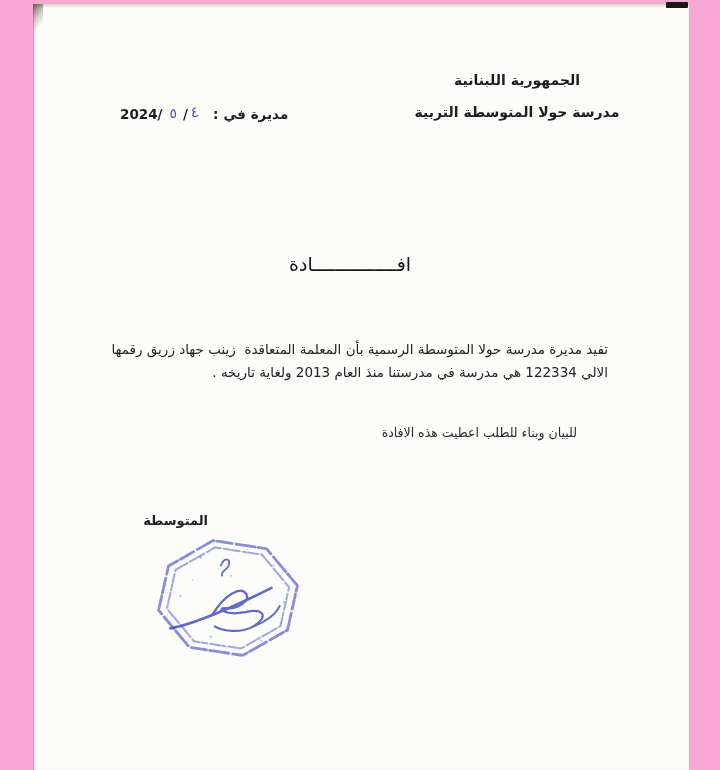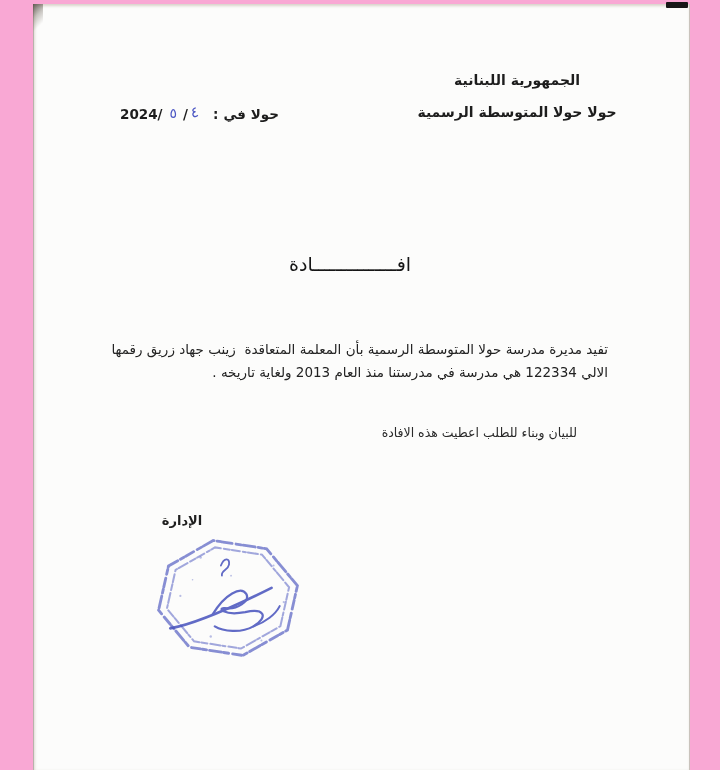--- a/index.html
+++ b/index.html
@@ -146,39 +146,39 @@
 <body>
 
 <div class="scan-bg">
 
   <div class="paper"></div>
   <div class="corner-shadow"></div>
   <div class="scan-dash"></div>
 
   <div class="header-block">
     <div class="header-line">الجمهورية اللبنانية</div>
-    <div class="header-line">حولا حولا المتوسطة الرسمية</div>
+    <div class="header-line">مدرسة حولا المتوسطة التربية</div>
   </div>
 
   <div class="date-row">
     <span class="date-piece">2024/</span>
     <span class="date-piece hand-blue hand-month">٥</span>
     <span class="date-piece">/</span>
     <span class="date-piece hand-blue hand-day">٤</span>
     <span class="date-piece date-colon">:</span>
-    <span class="date-piece">حولا في</span>
+    <span class="date-piece">مديرة في</span>
   </div>
 
   <div class="title">افـــــــــــــــادة</div>
 
   <div class="body-par">تفيد مديرة مدرسة حولا المتوسطة الرسمية بأن المعلمة المتعاقدة  زينب جهاد زريق رقمها الالي 122334 هي مدرسة في مدرستنا منذ العام 2013 ولغاية تاريخه .</div>
 
   <div class="closing-line">للبيان وبناء للطلب اعطيت هذه الافادة</div>
 
-  <div class="admin-label">الإدارة</div>
+  <div class="admin-label">المتوسطة</div>
 
   <div class="stamp-wrap">
     <svg width="152" height="130" viewBox="0 0 150 128">
 
       <polygon points="143.5,49.9 113.1,13.4 60.4,5.3 16.3,30.4 6.5,74.1 36.9,110.6 89.6,118.7 133.7,93.6" fill="none" stroke="#5560c2" stroke-width="2.8" opacity="0.7" stroke-dasharray="9 2 4 3 12 2 5 4" stroke-linecap="round"></polygon>
 
       <polygon points="135.3,51.4 108.5,19.2 62.2,12.1 23.3,34.2 14.7,72.6 41.5,104.8 87.8,111.9 126.7,89.8" fill="none" stroke="#5560c2" stroke-width="2" opacity="0.55" stroke-dasharray="6 3 10 2 3 3 8 2" stroke-linecap="round"></polygon>
 
       <g stroke="#4752bd" fill="none" stroke-linecap="round" opacity="0.85">
         <path d="M18,92 C 40,88 78,72 118,52" stroke-width="2.6"></path>

